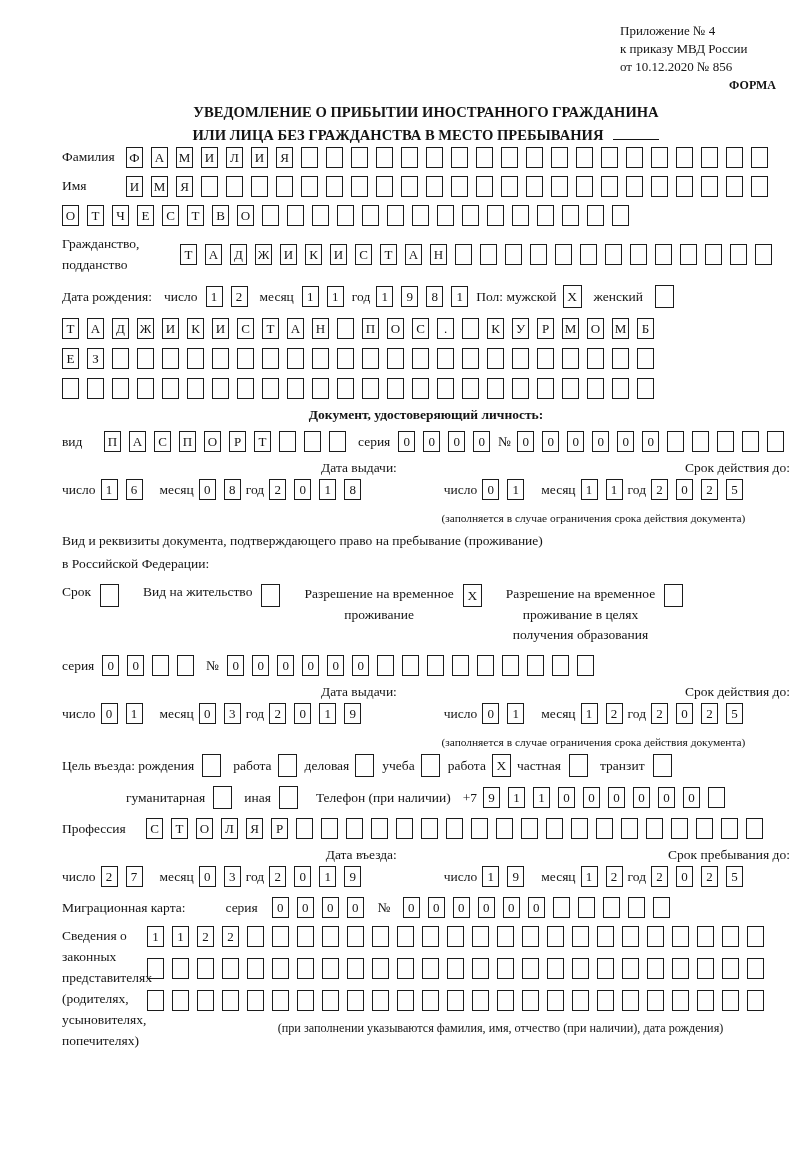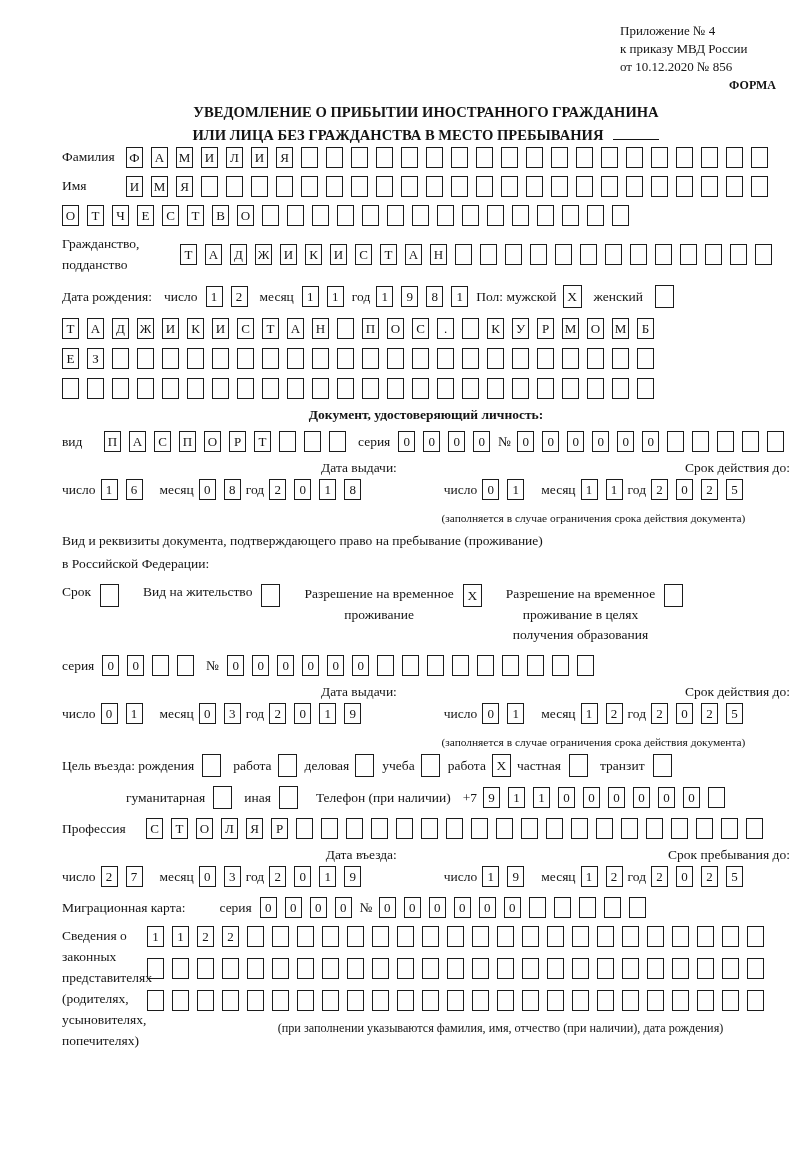--- a/index.html
+++ b/index.html
@@ -619,21 +619,21 @@
         <div class="cells">
             <span class="cell">2</span>
             <span class="cell">0</span>
             <span class="cell">2</span>
             <span class="cell">5</span>
           </div>
       </div>
     </div>
   </div>
 
-  <div class="row" style="margin-top:10px;">
+  <div class="row" style="margin-top:10px;gap:6px;">
     <span class="lbl">Миграционная карта:</span>
     <span class="lbl" style="margin-left:34px;">серия</span>
     <div class="cells gap8">
         <span class="cell">0</span>
         <span class="cell">0</span>
         <span class="cell">0</span>
         <span class="cell">0</span>
       </div>
     <span class="lbl gap8">№</span>
     <div class="cells gap6">

